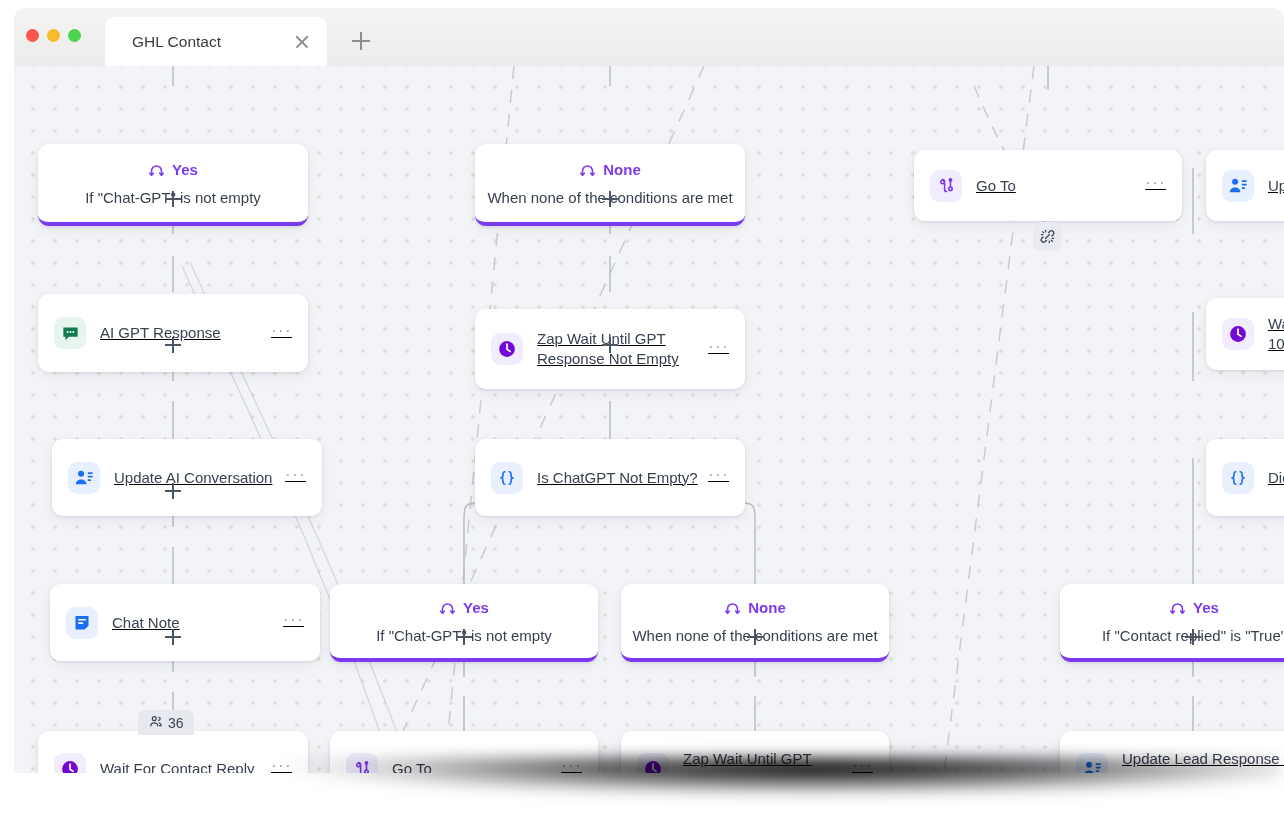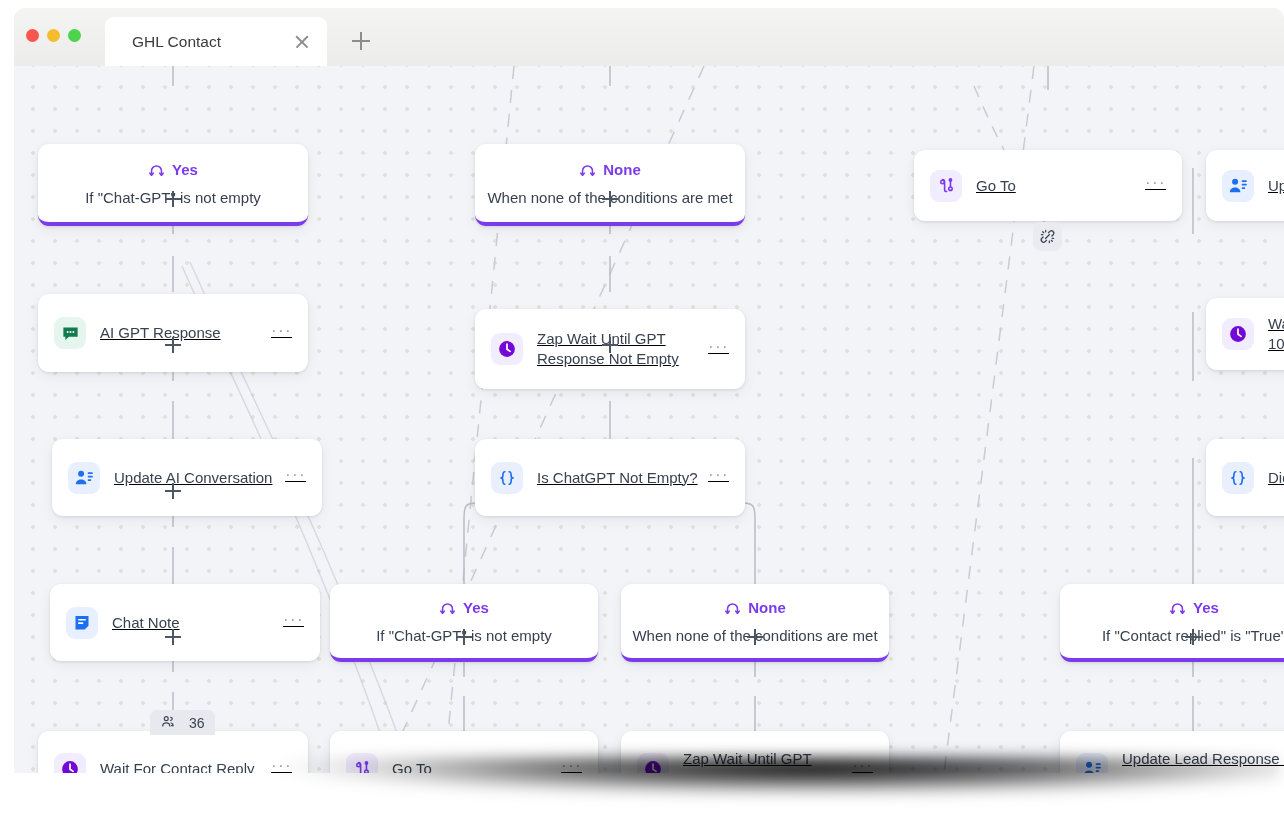--- a/index.html
+++ b/index.html
@@ -159,26 +159,26 @@
   }
   .plus::before, .plus::after {
     content: ""; position: absolute; background: #4b5563;
   }
   .plus::before { left: 0; top: 7px; width: 16px; height: 1.8px; }
   .plus::after { left: 7px; top: 0; width: 1.8px; height: 16px; }
 
   
   #count-badge {
     position: absolute;
-    left: 136px; top: 644px;
+    left: 124px; top: 644px;
     height: 25px;
     padding: 0 10px;
     background: #e7e9ee;
     border-radius: 7px 7px 0 0;
-    display: flex; align-items: center; gap: 14px;
+    display: flex; align-items: center; gap: 5px;
     font-size: 14px; color: #3b4453;
   }
 
   
   .unlink-badge {
     position: absolute;
     width: 29px; height: 29px;
     background: #e9ebf0;
     border-radius: 8px;
     display: flex; align-items: center; justify-content: center;

